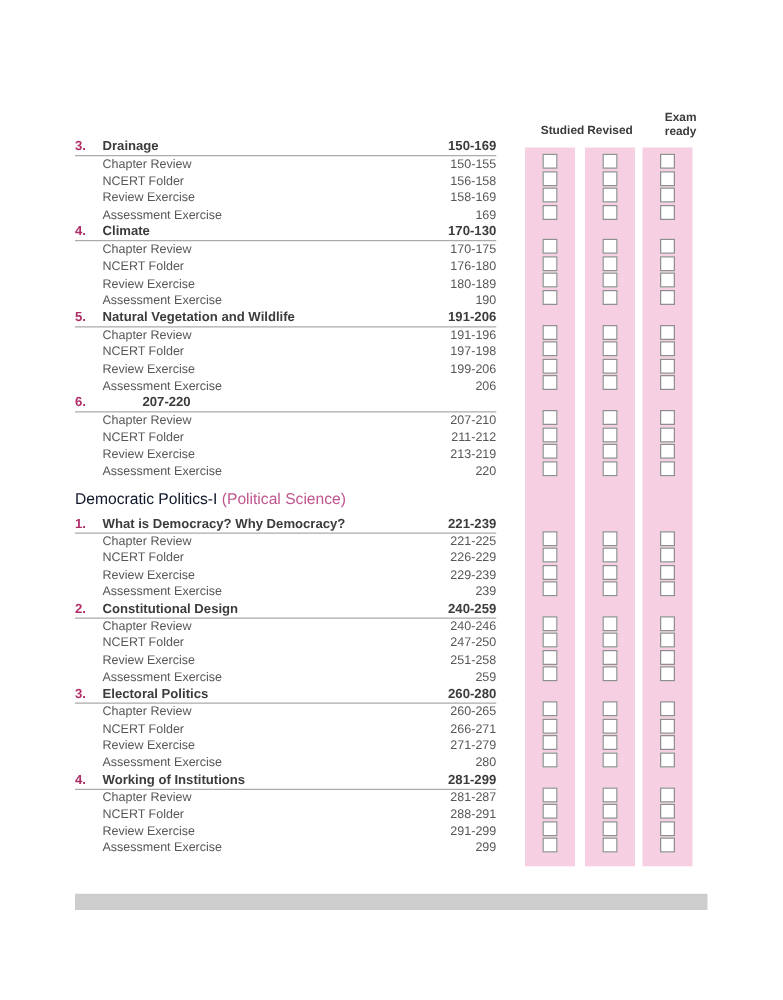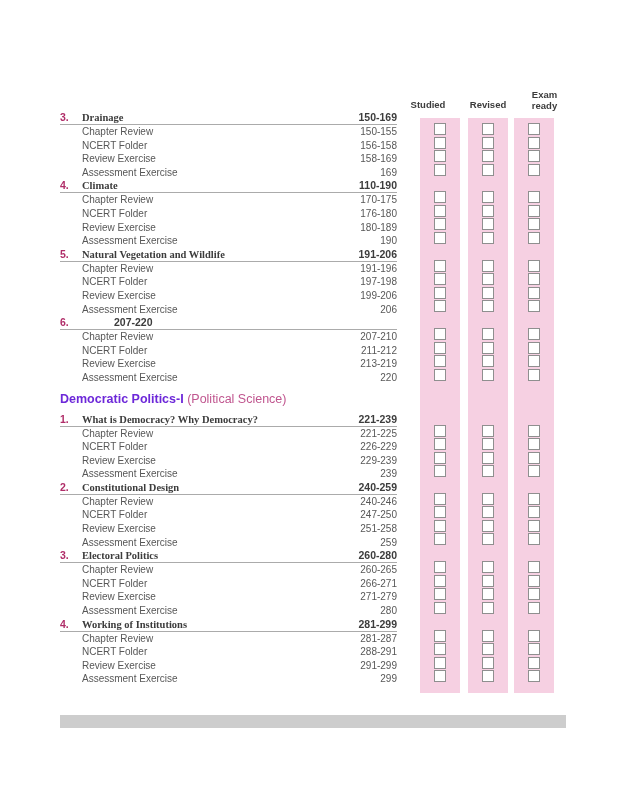--- a/index.html
+++ b/index.html
@@ -13,36 +13,36 @@
   
   .strip{
     position:absolute;top:118px;height:575px;width:40px;
     background:#f6d0e2;
   }
   .strip.s1{left:420px;} .strip.s2{left:468px;} .strip.s3{left:514px;}
   .col-label{
     position:absolute;width:60px;text-align:center;
     font-size:9.5px;font-weight:bold;color:#3b3b3b;line-height:10.5px;
   }
-  .col-label.l1{left:398px;top:100px;}
+  .col-label.l1{left:420px;top:100px;}
   .col-label.l2{left:458px;top:100px;}
   .col-label.l3{left:504px;top:90px;width:60px;}
   .col-label.l3 .wrap{display:inline-block;width:34px;margin-left:21px;}
   
   .content{position:absolute;left:60px;top:111px;width:506px;}
   .chapter{position:relative;width:506px;}
   .sec-header{
     width:337px;height:14px;line-height:13px;
     display:flex;align-items:flex-start;
     border-bottom:1px solid #ababab;
     font-size:10.5px;font-weight:bold;color:#3c3c3c;
     box-sizing:border-box;
   }
   .sec-num{width:22px;color:#b02d68;flex:0 0 22px;}
-  .sec-title{flex:1;font-family:Liberation Serif, serif;}
+  .sec-title{flex:1;}
   .sec-pages{text-align:right;margin-left:32px;}
   .sub-row{
     width:337px;height:13.6px;line-height:13.6px;
     display:flex;font-size:10px;color:#575757;
   }
   .sub-label{flex:1;padding-left:22px;}
   .sub-pages{text-align:left;}
   
   .stack{
     position:absolute;top:12px;width:40px;
@@ -51,21 +51,21 @@
   .stack.c1{left:360px;} .stack.c2{left:408px;} .stack.c3{left:454px;}
   .cbx{
     width:12px;height:12px;box-sizing:border-box;
     background:#ffffff;border:1px solid #8f8f8f;
   }
   
   .group-heading{
     margin-top:6px;margin-bottom:6px;height:16px;line-height:16px;
     font-size:12.5px;
   }
-  .gh-bold{font-weight:bold;color:#6d28d9;}
+  .gh-bold{font-weight:normal;color:#0f172a;}
   .gh-normal{font-weight:normal;color:#c0568f;}
   
   .footer-bar{
     position:absolute;left:60px;top:715px;width:506px;height:13px;
     background:#cdcdcd;
   }
 </style>
 </head>
 <body>
 
@@ -119,21 +119,21 @@
       <div class="cbx"></div>
       <div class="cbx"></div>
       <div class="cbx"></div>
     </div>
   </div>
 
   <div class="chapter">
     <div class="sec-header">
       <span class="sec-num">4.</span>
       <span class="sec-title">Climate</span>
-      <span class="sec-pages">110-190</span>
+      <span class="sec-pages">170-130</span>
     </div>
     <div class="sub-row">
       <span class="sub-label">Chapter Review</span>
       <span class="sub-pages">170-175</span>
     </div>
     <div class="sub-row">
       <span class="sub-label">NCERT Folder</span>
       <span class="sub-pages">176-180</span>
     </div>
     <div class="sub-row">

